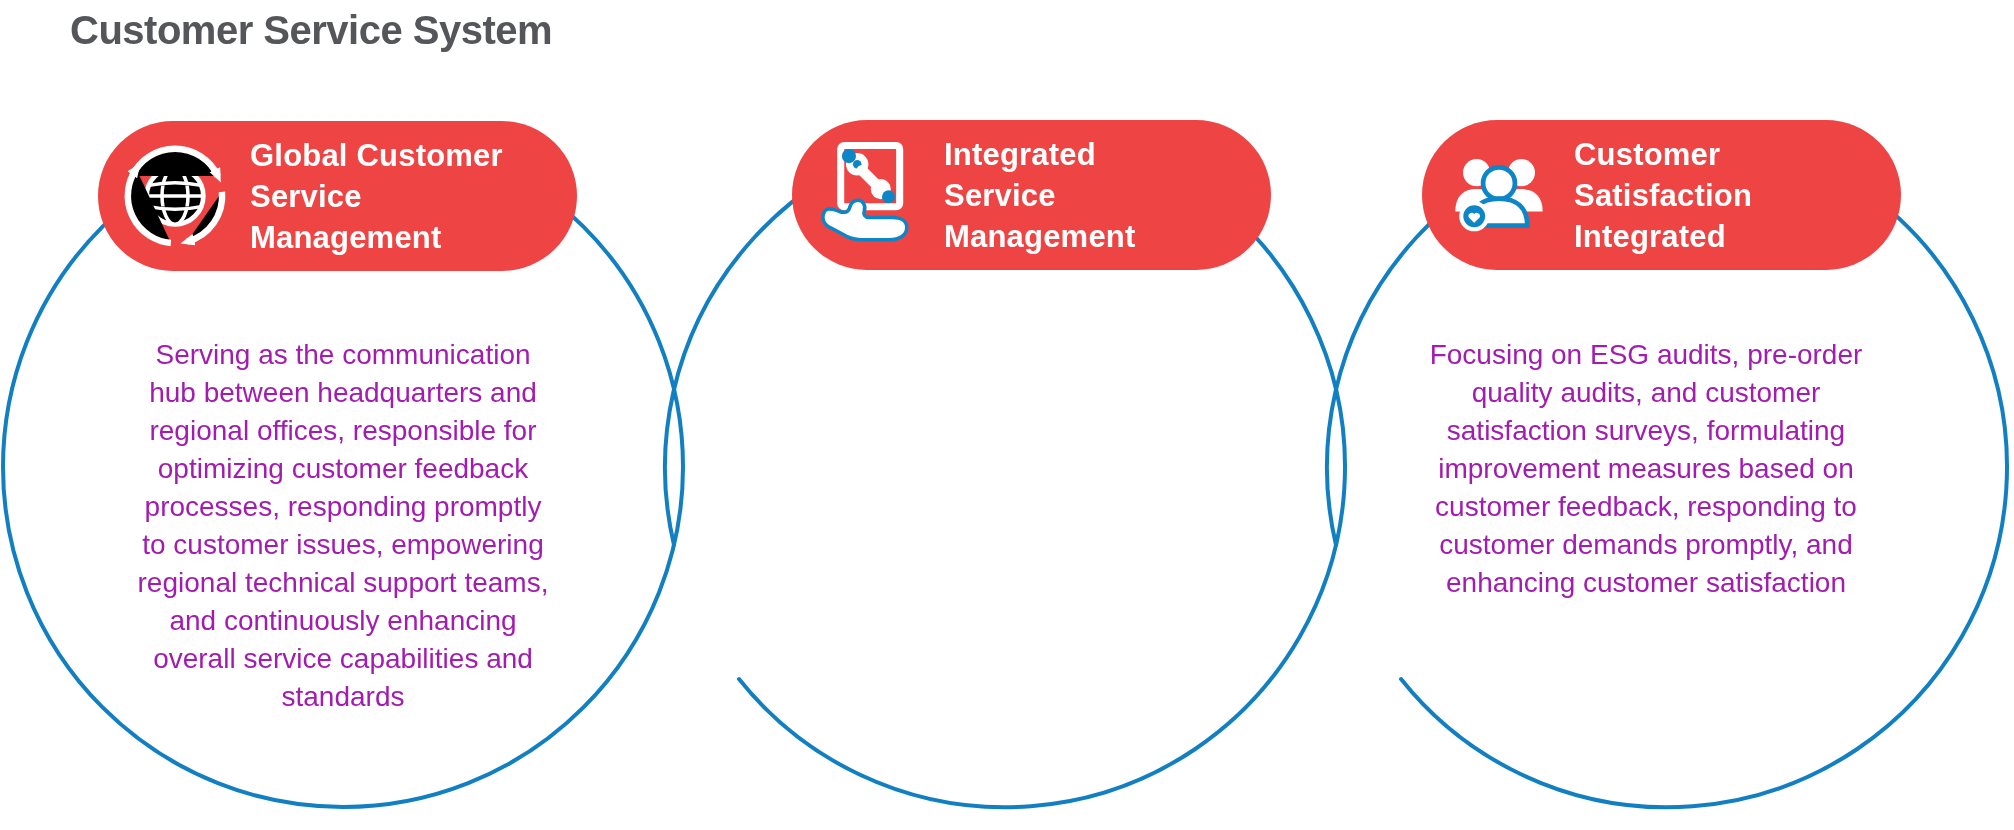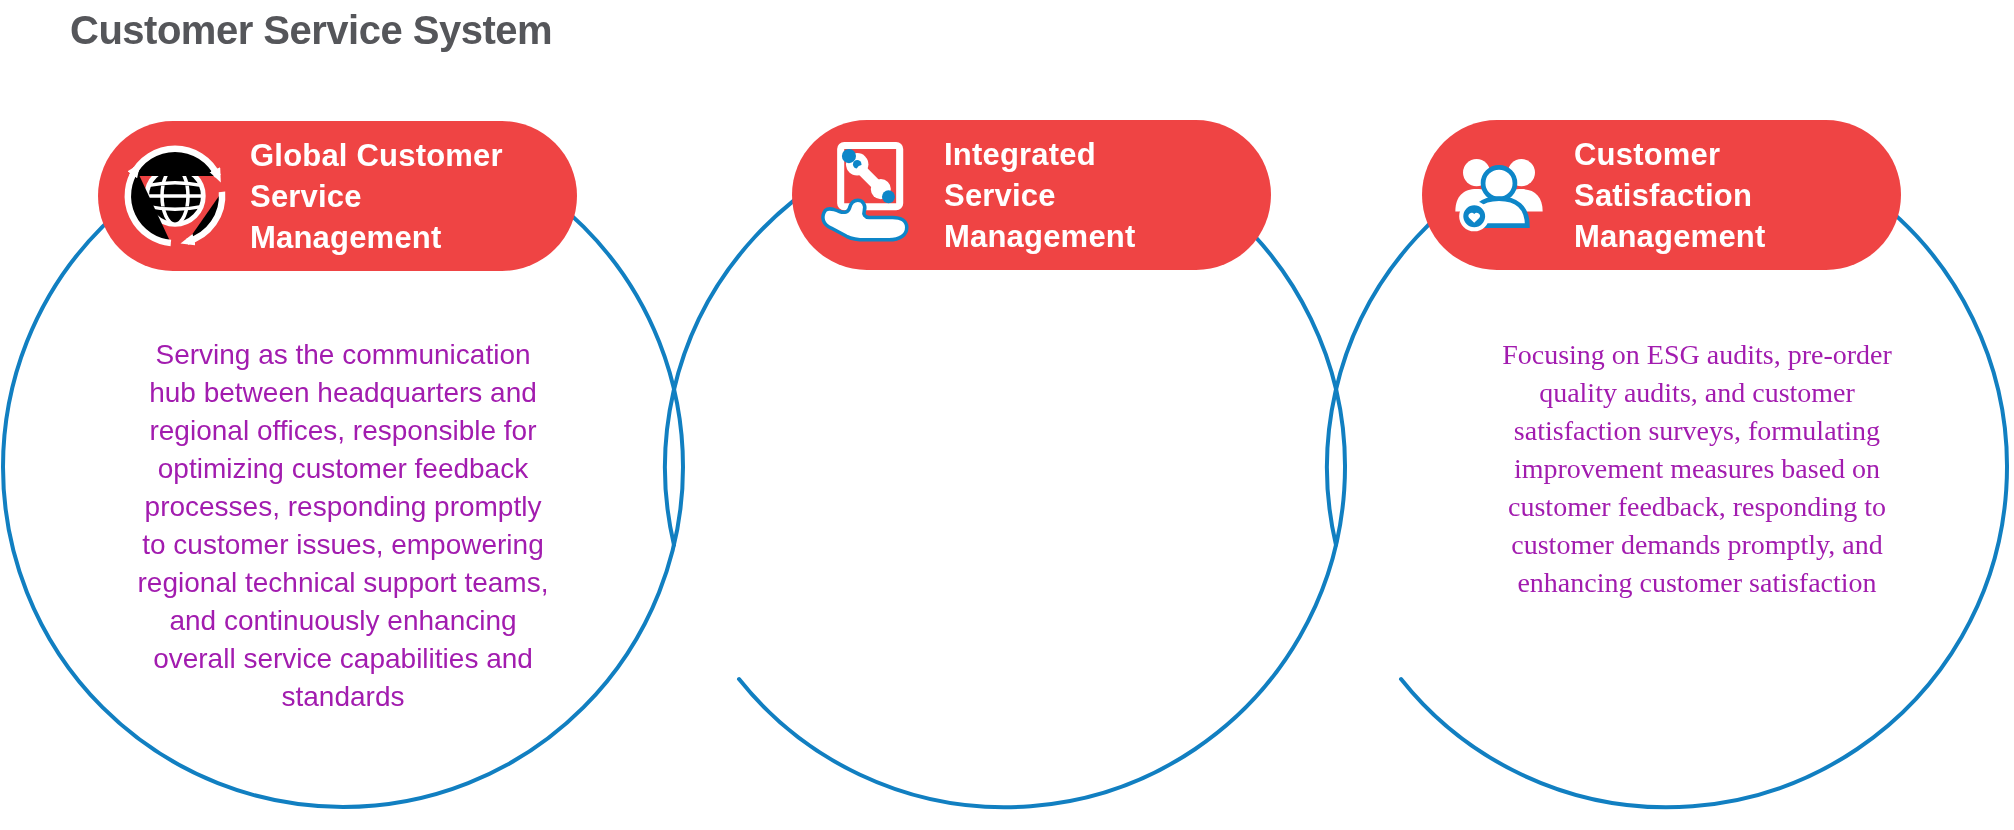--- a/index.html
+++ b/index.html
@@ -23,21 +23,21 @@
   }
   .desc{
     position:absolute;top:336px;width:580px;text-align:center;
     color:#a21caf;font-size:28px;line-height:38px;white-space:pre-line;
   }
   #pill-1{left:98px;top:121px;}
   #pill-2{left:792px;top:120px;}
   #pill-3{left:1422px;top:120px;}
   #desc-1{left:53px;}
   #desc-2{left:715px;}
-  #desc-3{left:1407px;font-family:Liberation Serif, serif;}
+  #desc-3{left:1356px;}
 </style>
 </head>
 <body>
 
 <div class="stage">
 
   <svg class="circles-layer" viewBox="0 0 2014 830" fill="none" xmlns="http://www.w3.org/2000/svg">
 
     <path d="M 3,467 a 340,340 0 1 0 680,0 a 340,340 0 1 0 -680,0" stroke="#117fc1" stroke-width="4"></path>
 
@@ -113,21 +113,21 @@
       <path d="M51,64 C51,51 58,45 69,45 C80,45 87,51 87,64 Z" fill="#ffffff"></path>
 
       <circle cx="50" cy="40" r="13.5" fill="#ffffff" stroke="#0d86c8" stroke-width="4"></circle>
       <path d="M26,76 C26,60 36,53 50,53 C64,53 74,60 74,76 Z" fill="#ffffff" stroke="#0d86c8" stroke-width="4"></path>
 
       <circle cx="29" cy="68" r="11" fill="#0d86c8" stroke="#ffffff" stroke-width="3.5"></circle>
       <path d="M29,73.5 l-4.2,-4 a2.7,2.7 0 1 1 4.2,-3.4 a2.7,2.7 0 1 1 4.2,3.4 Z" fill="#ffffff"></path>
     </svg>
     <div class="pill-title">Customer
 Satisfaction
-Management</div>
+Integrated</div>
   </div>
   <div class="desc" id="desc-3">Focusing on ESG audits, pre-order
 quality audits, and customer
 satisfaction surveys, formulating
 improvement measures based on
 customer feedback, responding to
 customer demands promptly, and
 enhancing customer satisfaction</div>
 
 </div>

